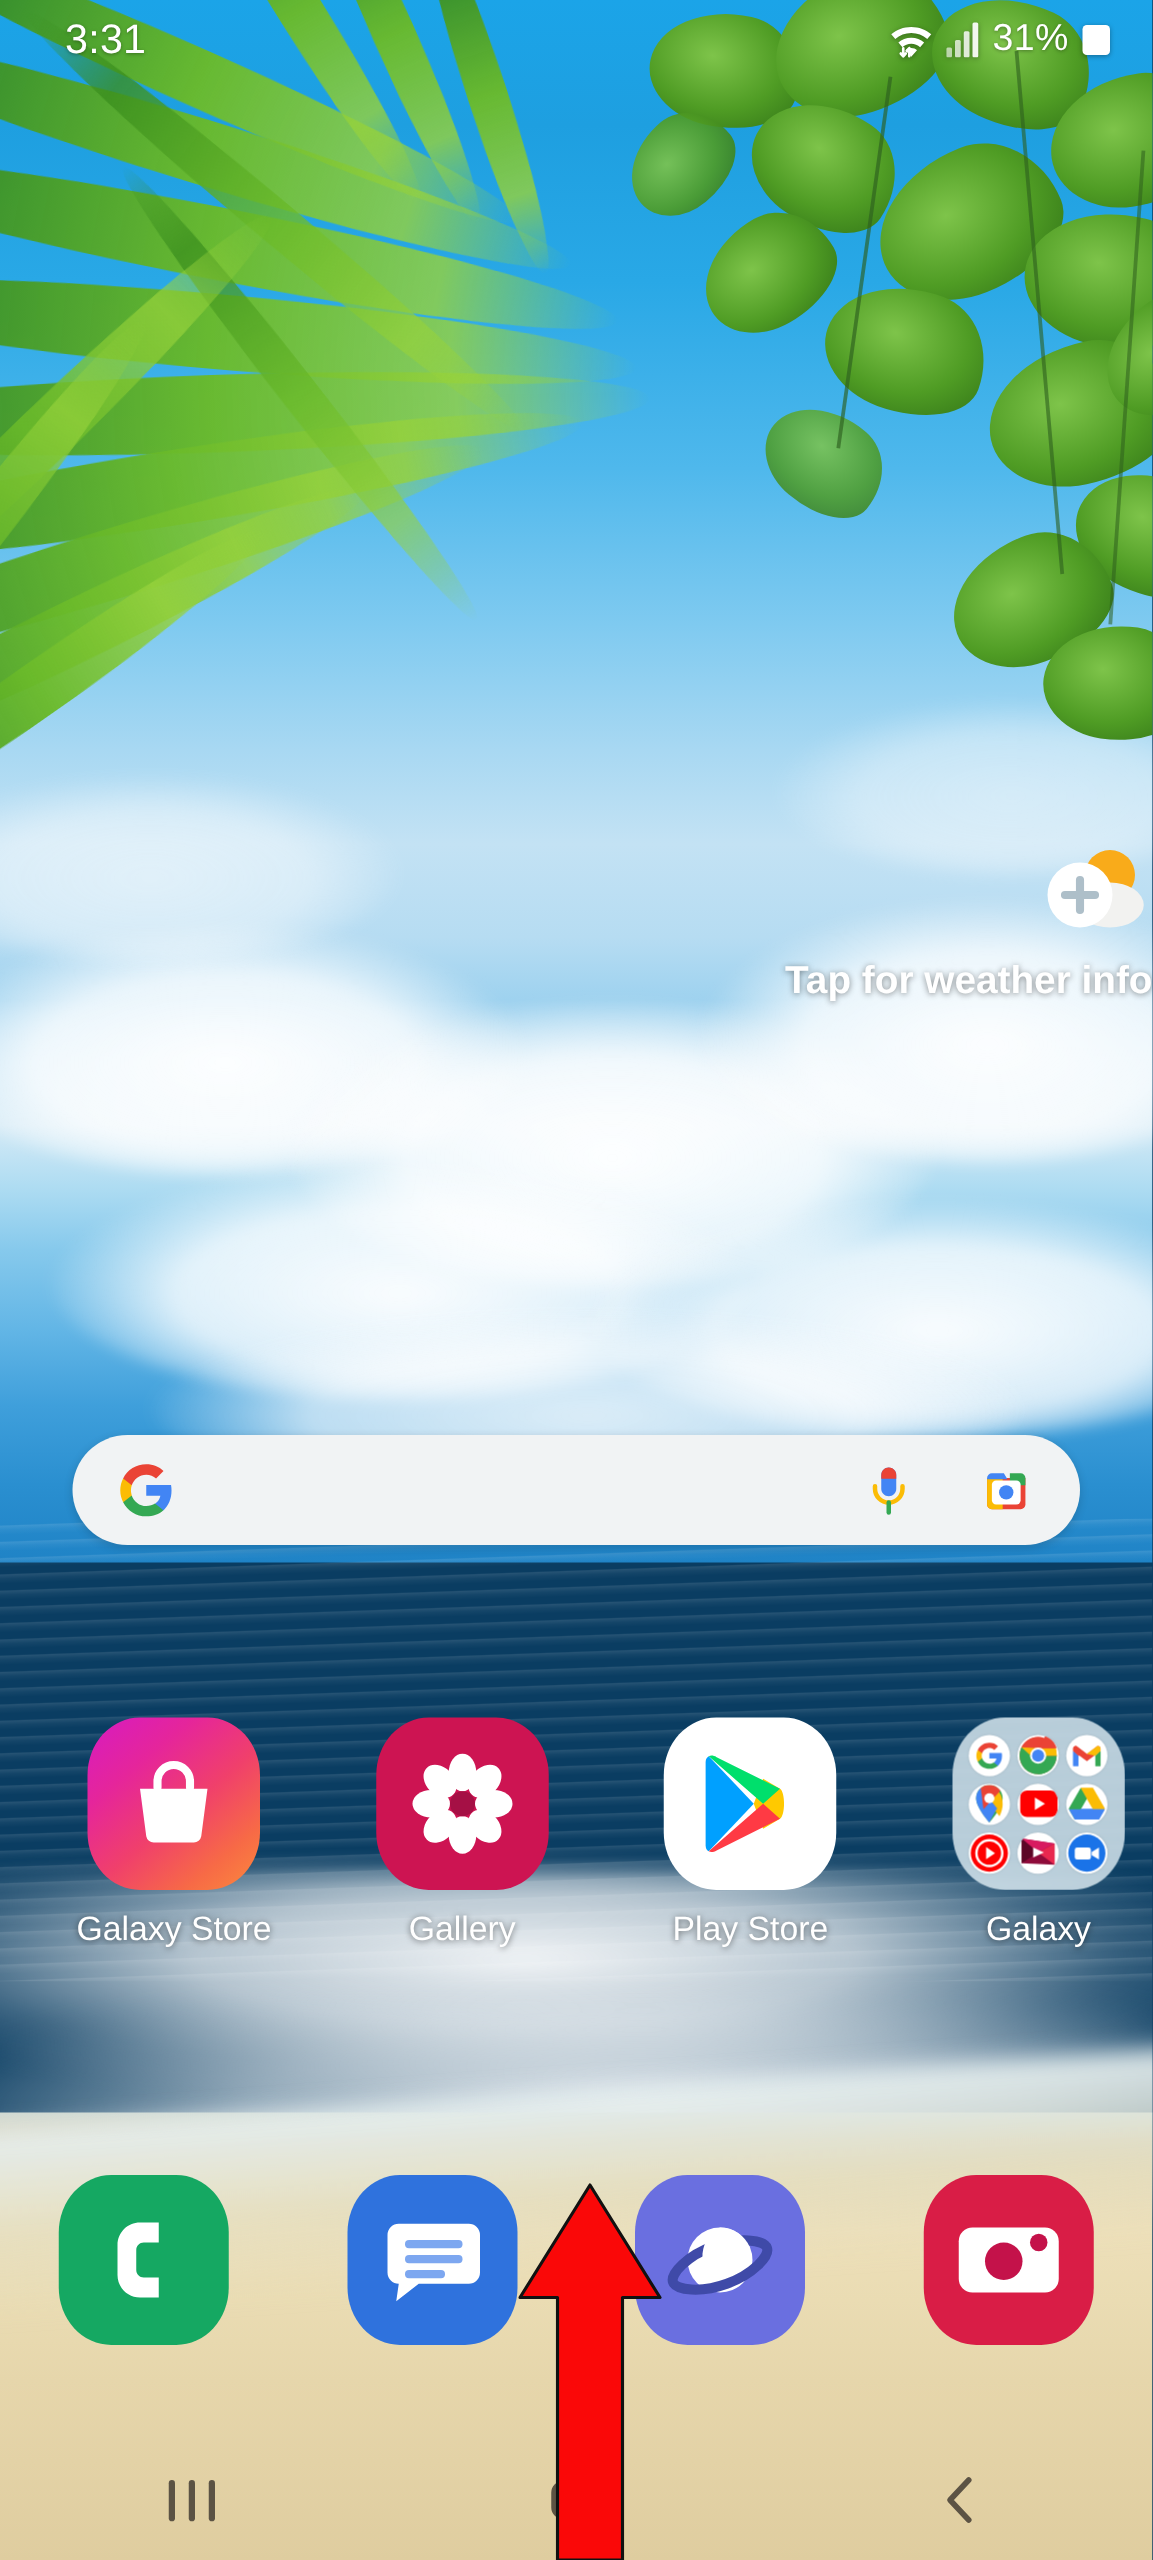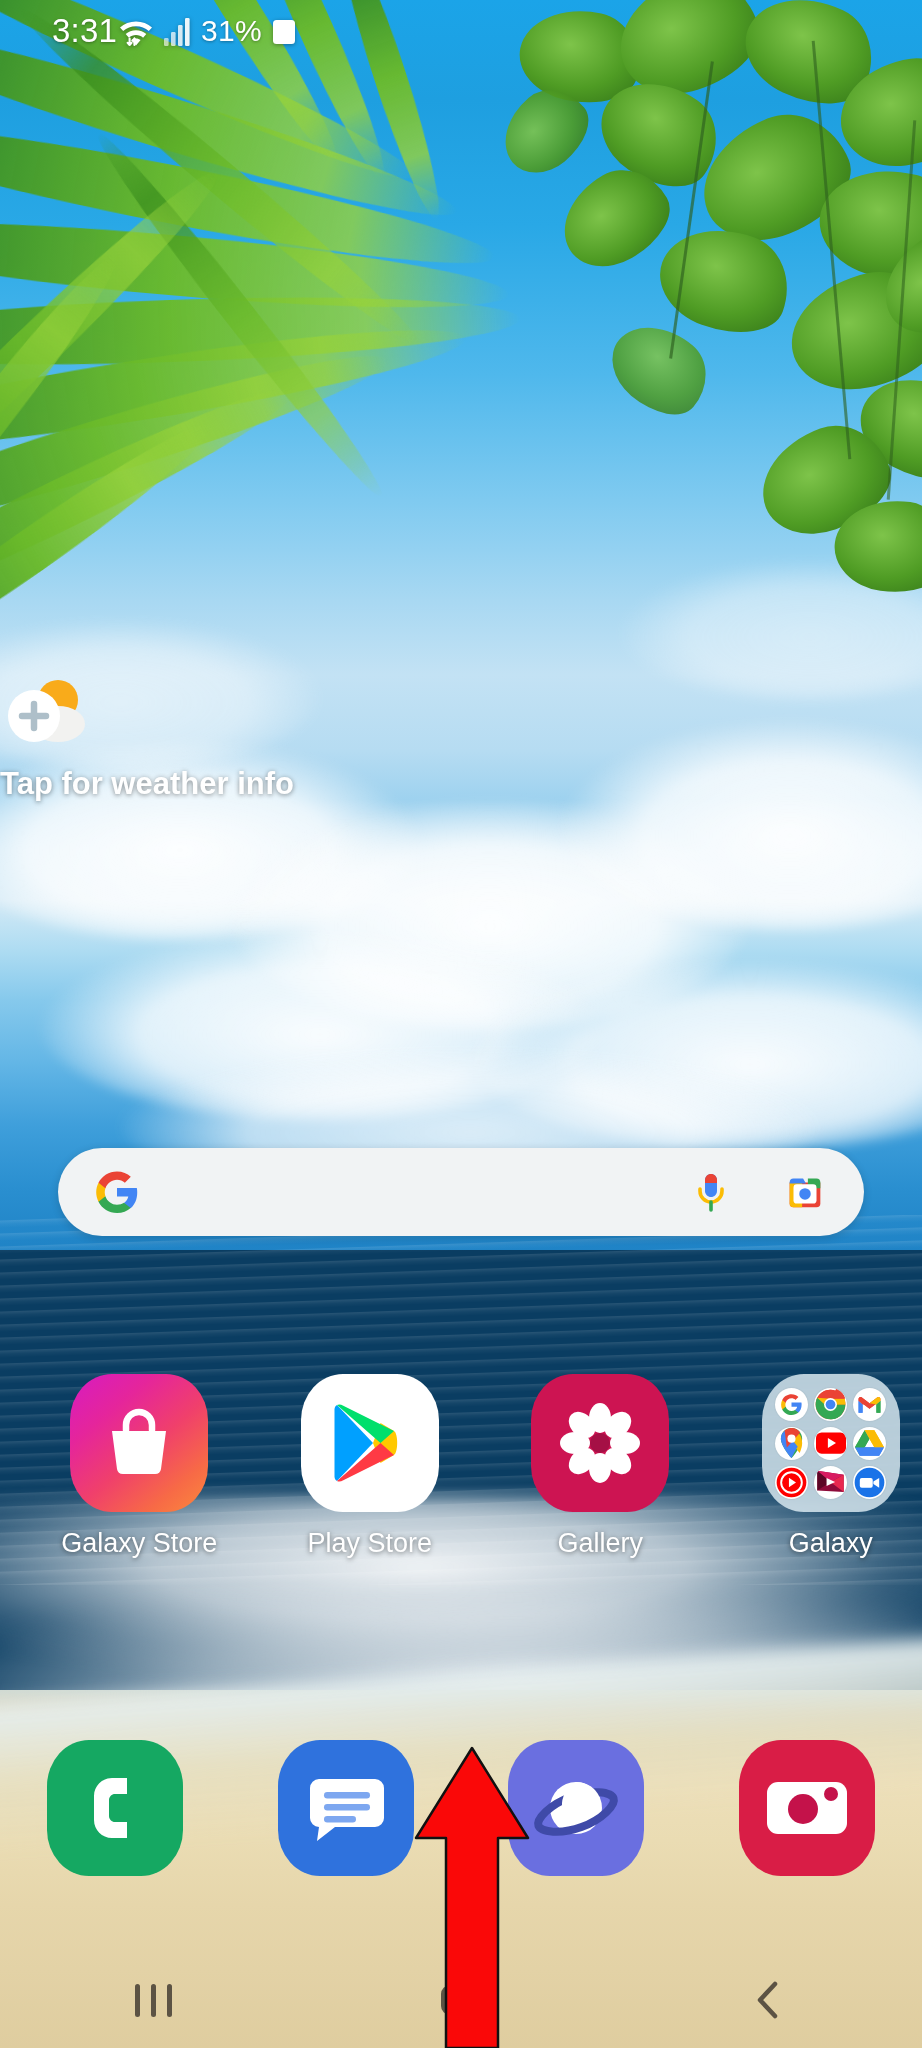--- a/index.html
+++ b/index.html
@@ -119,39 +119,39 @@
   }
   .leafblob {
     position:absolute;
     background:radial-gradient(ellipse at 40% 40%, #7ec44a 0%, #4f9c24 55%, #2f7016 100%);
     border-radius:60% 40% 55% 45% / 55% 60% 40% 45%;
   }
 
   
   #statusbar {
     position:absolute; left:0; top:0; width:922px; height:62px;
-    display:flex; align-items:center; 
+    display:flex; align-items:center; justify-content:space-between;
     padding:0 30px 0 52px;
     color:#fff; z-index:40;
   }
   #clock {
     font-size:33px; font-weight:400; letter-spacing:.2px;
     text-shadow:0 1px 3px rgba(0,0,0,.35);
   }
   .status-right { display:flex; align-items:center; gap:9px; }
   .status-right svg { display:block; filter:drop-shadow(0 1px 2px rgba(0,0,0,.35)); }
   #battery-pct {
     font-size:30px; font-weight:400; letter-spacing:.3px;
     text-shadow:0 1px 3px rgba(0,0,0,.35);
   }
 
   
   #weather-widget {
     position:absolute; left:0; top:676px; width:922px;
-    display:flex; flex-direction:column; align-items:flex-start; z-index:30;
+    display:flex; flex-direction:column; align-items:flex-end; z-index:30;
   }
   #weather-icon { width:92px; height:74px; position:relative; }
   #weather-text {
     margin-top:16px;
     font-size:31px; color:#fff; font-weight:600;
     text-shadow:0 1px 5px rgba(0,0,0,.45);
   }
 
   
   #search-bar {
@@ -409,51 +409,51 @@
       <div class="app-icon squircle ic-galaxystore">
         <svg width="74" height="78" viewBox="0 0 74 78">
           <path d="M24 26V21c0-7.2 5.8-13 13-13s13 5.8 13 13v5" stroke="#fff" stroke-width="6.5" fill="none" stroke-linecap="round"></path>
           <path d="M10 27h54l-5 38a6 6 0 0 1-6 5H21a6 6 0 0 1-6-5L10 27z" fill="#fff"></path>
         </svg>
       </div>
       <div class="app-label">Galaxy Store</div>
     </div>
 
     <div class="app-cell">
-      <div class="app-icon squircle ic-playstore">
-        <svg width="78" height="84" viewBox="0 0 78 84">
-          <path d="M6 4c-1.5.8-2.5 2.4-2.5 4.5v67c0 2.1 1 3.7 2.5 4.5l36-38L6 4z" fill="#00a0ff"></path>
-          <path d="M63 30 49.5 22 42 42l7.5 20L63 54c4.3-2.4 4.3-21.6 0-24z" fill="#ffc900"></path>
-          <path d="M6 4c1.6-.9 3.9-.7 6.3.7L63 30 49.5 42 6 4z" fill="#00df6c"></path>
-          <path d="M6 80c1.6.9 3.9.7 6.3-.7L63 54 49.5 42 6 80z" fill="#ff3a44"></path>
-        </svg>
-      </div>
-      <div class="app-label">Play Store</div>
-    </div>
-
-    <div class="app-cell">
       <div class="app-icon squircle ic-gallery">
         <svg width="86" height="86" viewBox="0 0 86 86">
           <g fill="#fff">
             <ellipse cx="43" cy="18" rx="11" ry="15"></ellipse>
             <ellipse cx="43" cy="68" rx="11" ry="15"></ellipse>
             <ellipse cx="18" cy="43" rx="15" ry="11"></ellipse>
             <ellipse cx="68" cy="43" rx="15" ry="11"></ellipse>
             <ellipse cx="25" cy="25" rx="11" ry="15" transform="rotate(-45 25 25)"></ellipse>
             <ellipse cx="61" cy="25" rx="11" ry="15" transform="rotate(45 61 25)"></ellipse>
             <ellipse cx="25" cy="61" rx="11" ry="15" transform="rotate(45 25 61)"></ellipse>
             <ellipse cx="61" cy="61" rx="11" ry="15" transform="rotate(-45 61 61)"></ellipse>
           </g>
           <circle cx="43" cy="43" r="10" fill="#a51045"></circle>
         </svg>
       </div>
       <div class="app-label">Gallery</div>
     </div>
 
     <div class="app-cell">
+      <div class="app-icon squircle ic-playstore">
+        <svg width="78" height="84" viewBox="0 0 78 84">
+          <path d="M6 4c-1.5.8-2.5 2.4-2.5 4.5v67c0 2.1 1 3.7 2.5 4.5l36-38L6 4z" fill="#00a0ff"></path>
+          <path d="M63 30 49.5 22 42 42l7.5 20L63 54c4.3-2.4 4.3-21.6 0-24z" fill="#ffc900"></path>
+          <path d="M6 4c1.6-.9 3.9-.7 6.3.7L63 30 49.5 42 6 4z" fill="#00df6c"></path>
+          <path d="M6 80c1.6.9 3.9.7 6.3-.7L63 54 49.5 42 6 80z" fill="#ff3a44"></path>
+        </svg>
+      </div>
+      <div class="app-label">Play Store</div>
+    </div>
+
+    <div class="app-cell">
       <div class="app-icon squircle ic-folder">
 
         <div class="mini">
             <div>
           <svg width="23" height="23" viewBox="0 0 48 48">
             <path fill="#4285F4" d="M45.1 24.5c0-1.6-.1-3.2-.4-4.7H24v8.9h11.8c-.5 2.7-2 5-4.3 6.6v5.5h7c4.1-3.8 6.6-9.4 6.6-16.3z"></path>
             <path fill="#34A853" d="M24 46c5.8 0 10.7-1.9 14.3-5.2l-7-5.5c-1.9 1.3-4.4 2.1-7.3 2.1-5.6 0-10.4-3.8-12.1-8.9H4.7v5.7C8.3 41.4 15.6 46 24 46z"></path>
             <path fill="#FBBC05" d="M11.9 28.5c-.4-1.3-.7-2.7-.7-4.2s.3-2.9.7-4.2v-5.7H4.7C3.2 17.4 2.3 20.6 2.3 24.3s.9 6.9 2.4 9.9l7.2-5.7z"></path>
             <path fill="#EA4335" d="M24 11.2c3.2 0 6 1.1 8.2 3.2l6.2-6.2C34.7 4.6 29.8 2.6 24 2.6 15.6 2.6 8.3 7.2 4.7 14.4l7.2 5.7c1.7-5.1 6.5-8.9 12.1-8.9z"></path>
           </svg>

